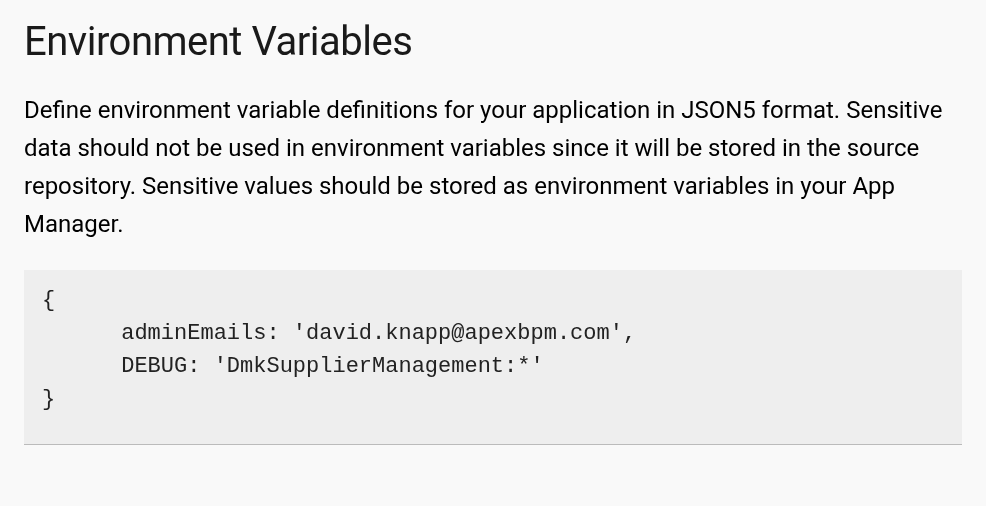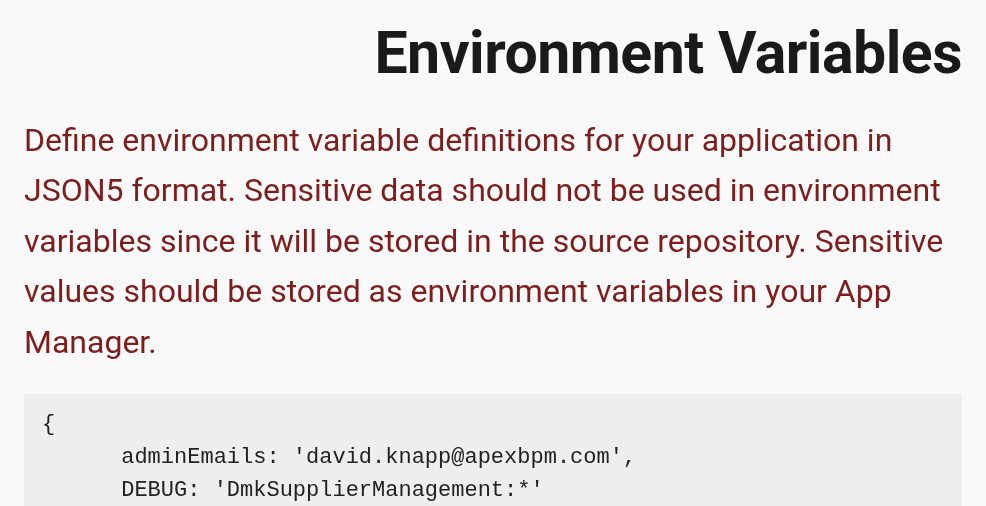--- a/index.html
+++ b/index.html
@@ -9,32 +9,31 @@
     }
     body {
       font-family: -apple-system, BlinkMacSystemFont, 'Segoe UI', Roboto, Helvetica, Arial, sans-serif;
       background: #f9f9f9;
       width: 986px;
       height: 506px;
       padding: 18px 24px;
       color: #222;
     }
     .heading {
-      font-size: 59px;
-      font-weight: 700;
+      font-size: 40px;
+      font-weight: 400;
       color: #1a1a1a;
       margin-bottom: 26px;
       letter-spacing: -0.5px;
       line-height: 1.2;
-      text-align: right;
     }
     .description {
-      font-size: 32px;
+      font-size: 24px;
       line-height: 1.58;
-      color: #7f1d1d;
+      color: #000000;
       margin-bottom: 26px;
       max-width: 940px;
     }
     .code-block {
       background: #eee;
       padding: 14px 18px 28px 18px;
       font-family: 'Courier New', Courier, monospace;
       font-size: 22px;
       line-height: 1.5;
       color: #222;

